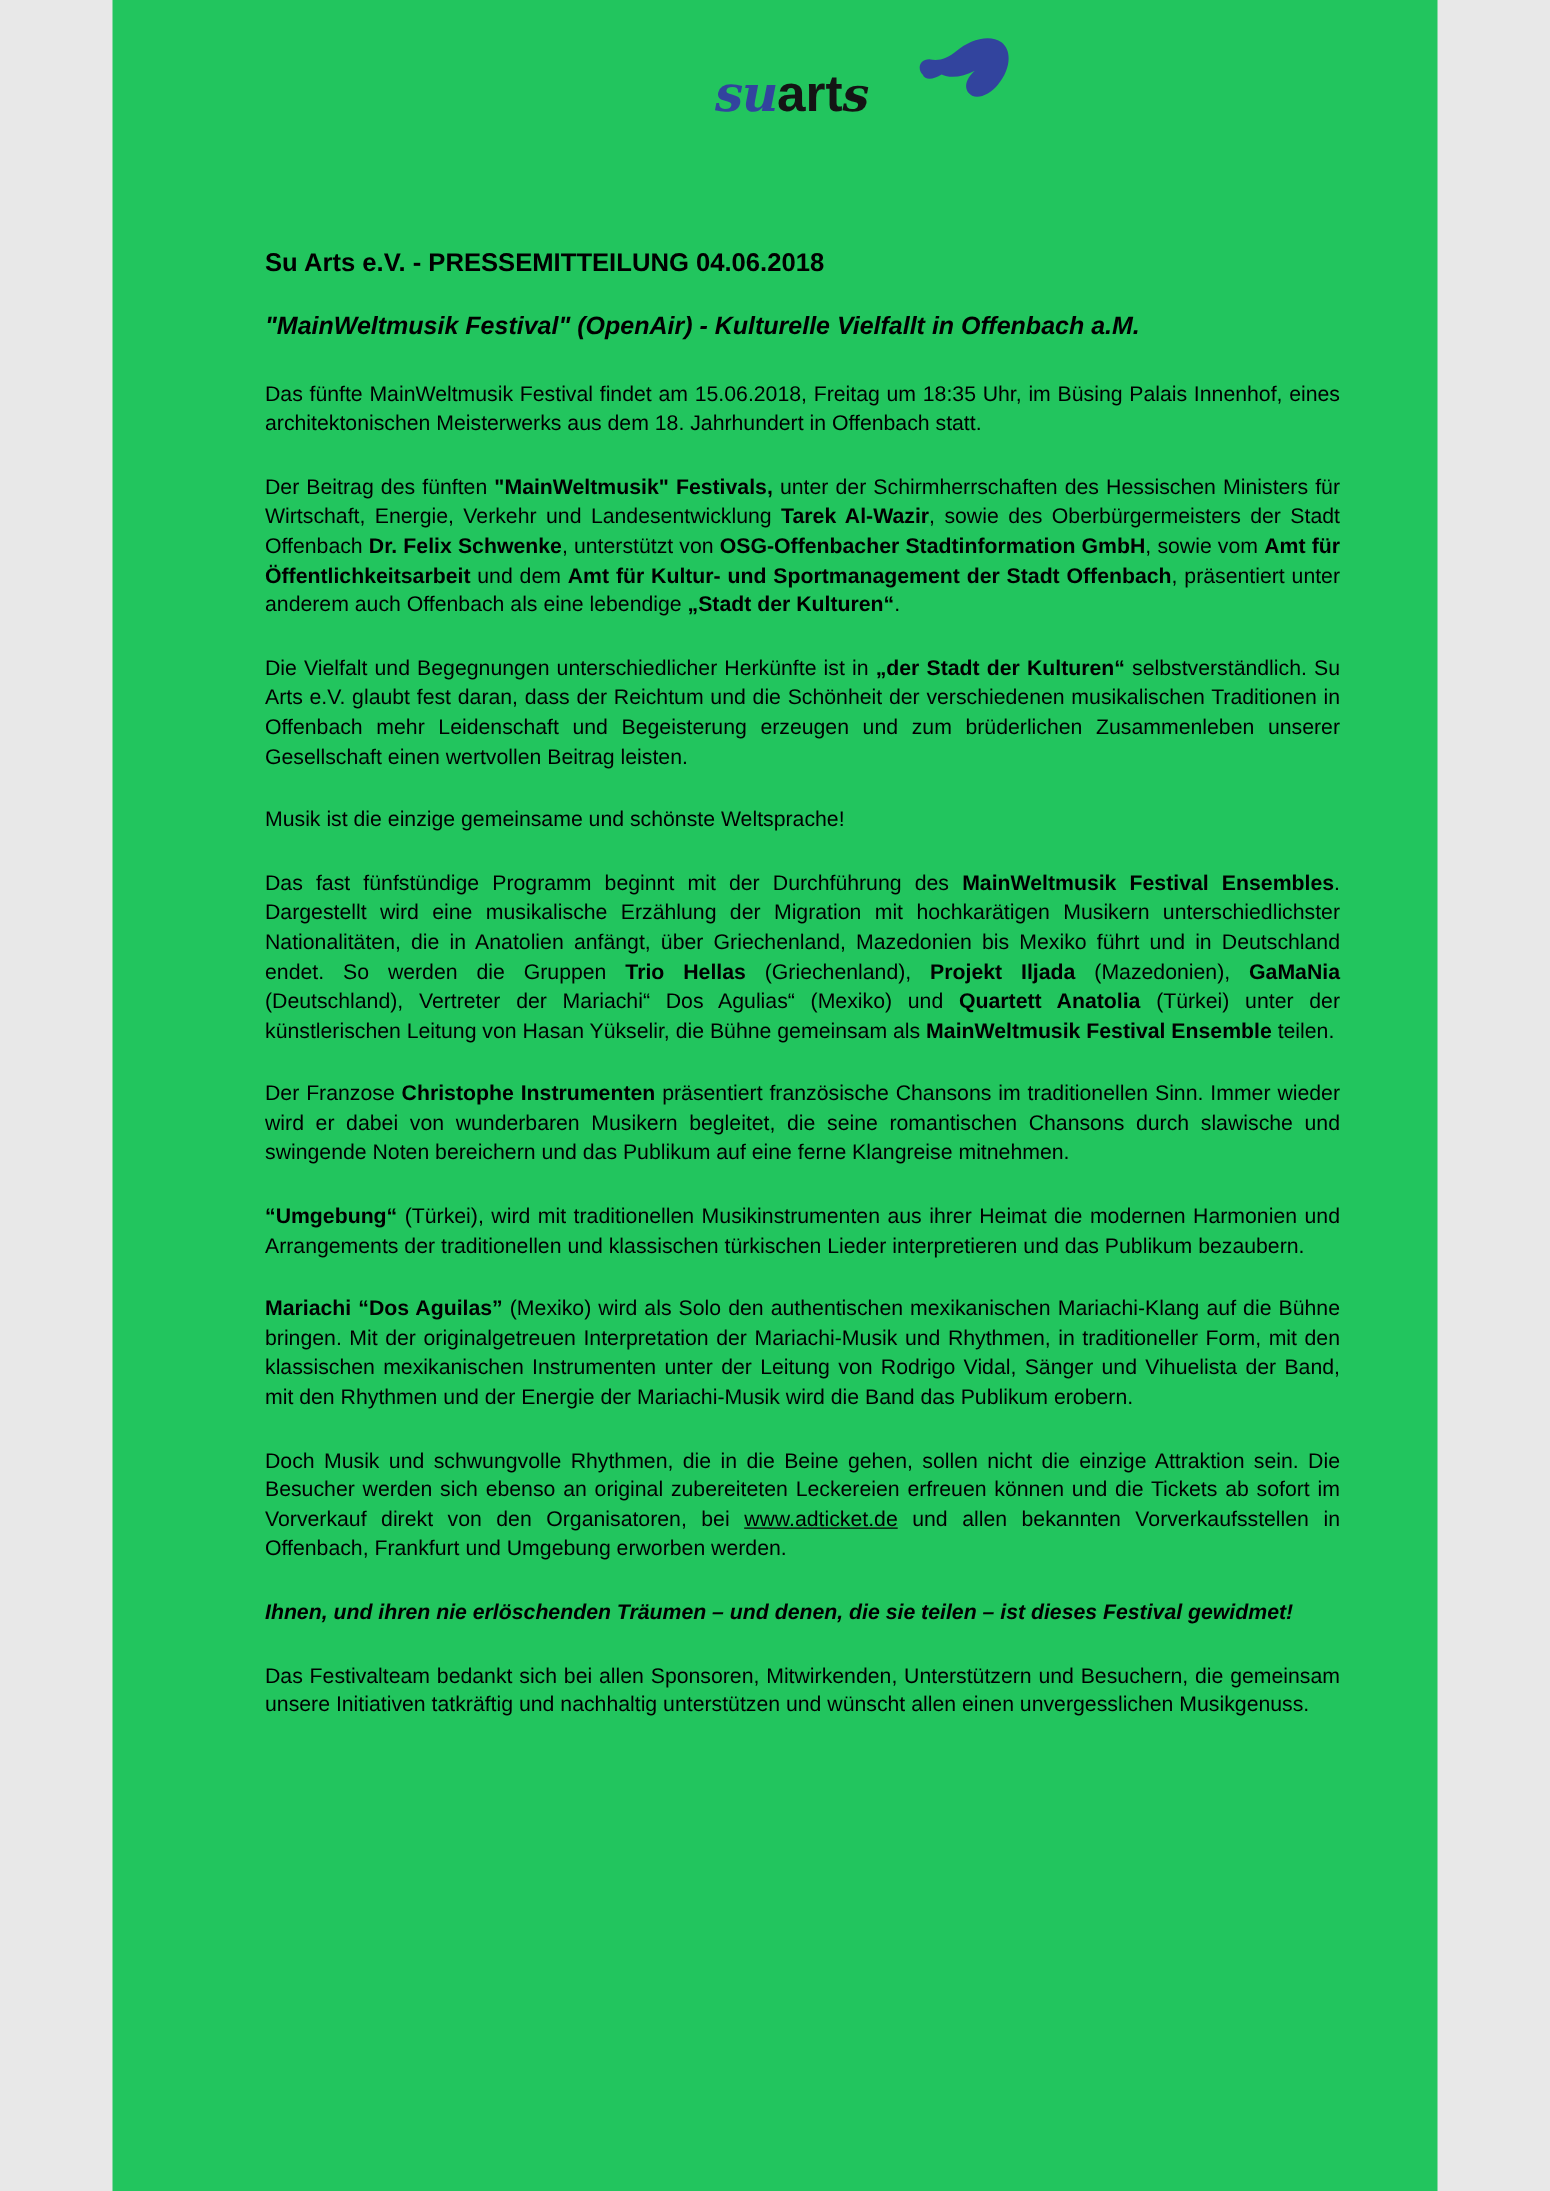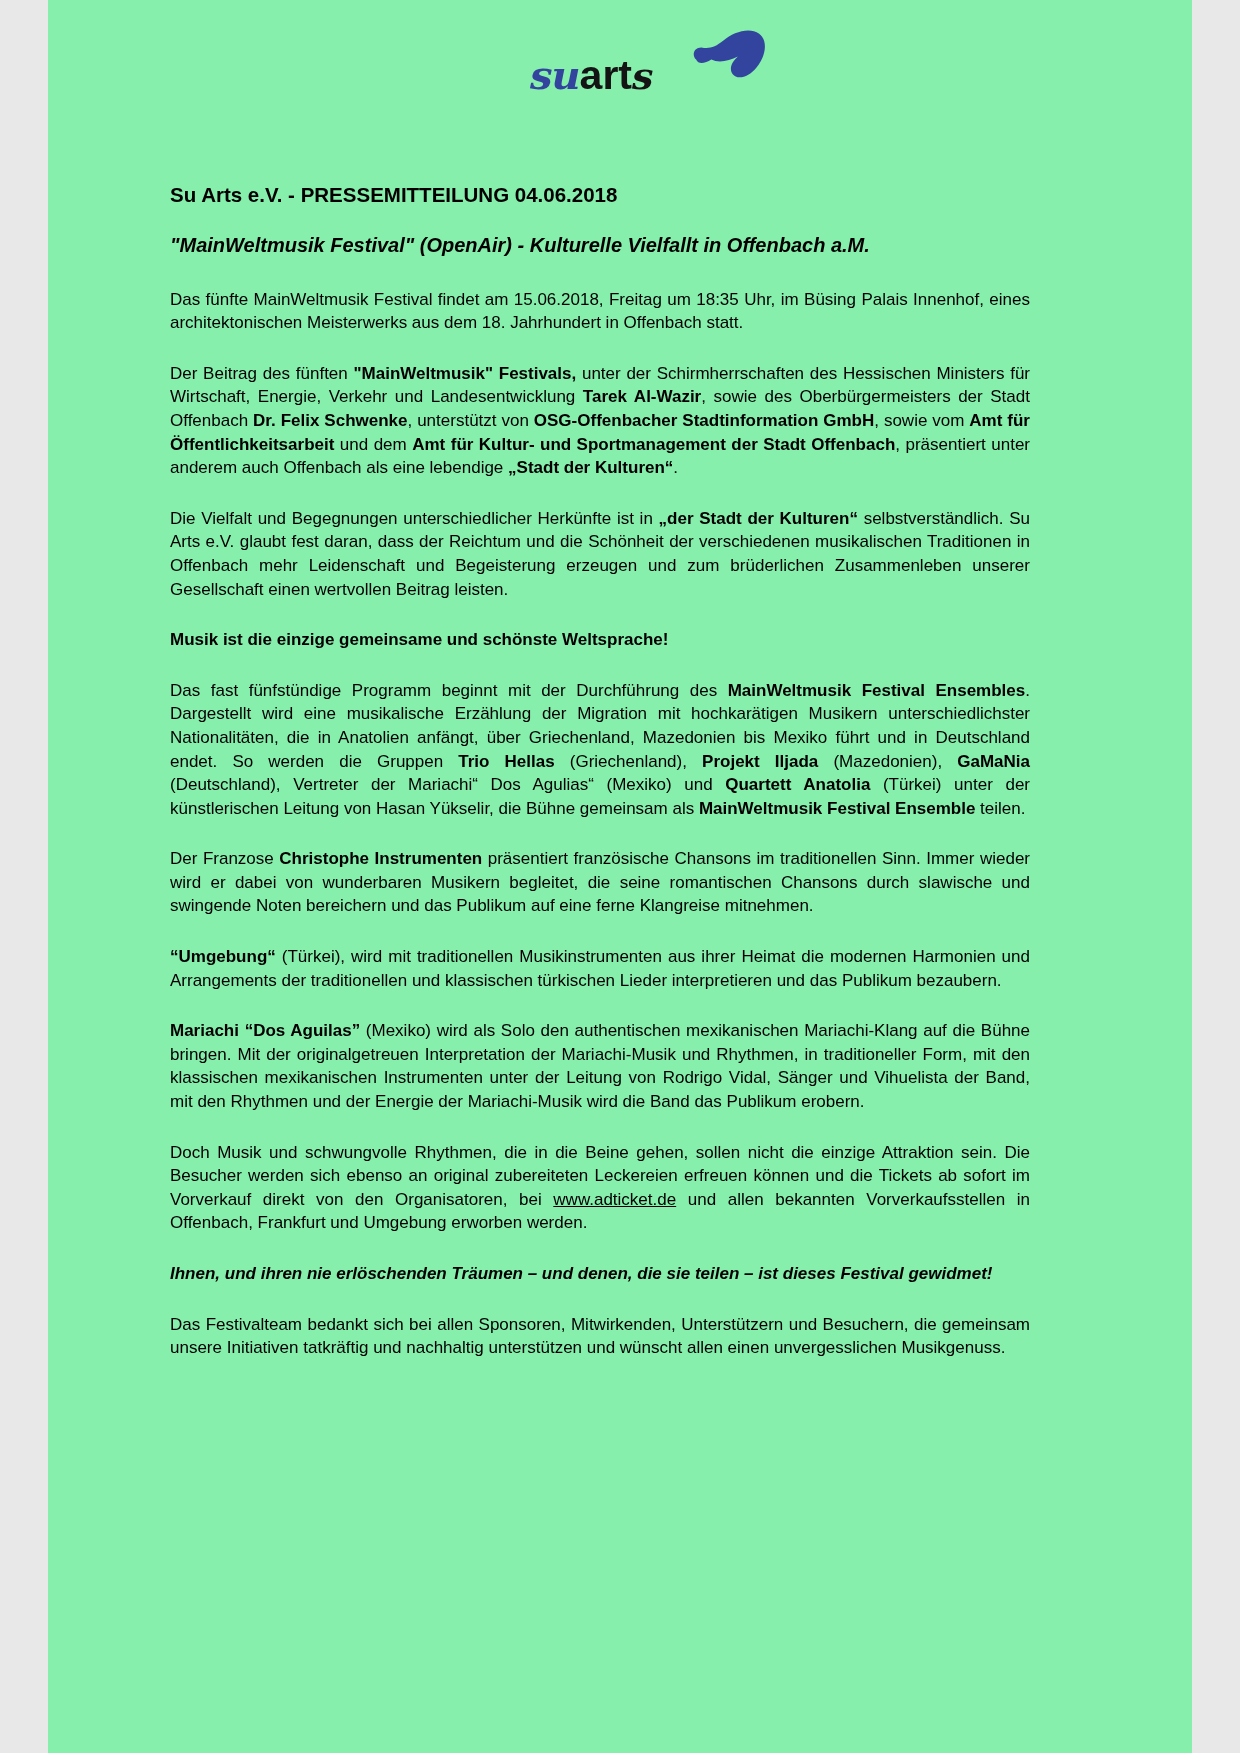--- a/index.html
+++ b/index.html
@@ -1,20 +1,20 @@
 <!DOCTYPE html>
 <html><head>
 <meta charset="utf-8">
 <style>
   html,body{margin:0;padding:0;background:#e8e8e8;}
   .page{
     position:relative;
-    width:1144px;height:1753px;
+    width:1060px;height:1753px;
     margin:0 auto;
-    background:#86efac;
+    background:#22c55e;
     font-family:"Liberation Sans", sans-serif;
     color:#000;
     overflow:hidden;
   }
   
   .logo{position:absolute;left:482px;top:28px;width:240px;height:70px;}
   .logo-text{position:absolute;left:0;bottom:2px;white-space:nowrap;line-height:1;}
   .logo-su{
     font-family:"DejaVu Serif", serif;
     font-style:italic;font-weight:bold;
@@ -28,31 +28,31 @@
     font-family:"DejaVu Serif", serif;
     font-style:italic;font-weight:bold;
     font-size:38px;
   }
   .logo-swoosh{position:absolute;left:160px;top:-4px;width:76px;height:62px;}
   
   .content{
     position:absolute;left:122px;top:183px;width:860px;
   }
   .doc-title{
-    font-size:20.5px;font-weight:bold;margin:0 0 25px 0;line-height:1.2;
+    font-size:20.5px;font-weight:bold;margin:16px 0 25px 0;line-height:1.2;
   }
   .doc-subtitle{
     font-size:20px;font-weight:bold;font-style:italic;margin:0 0 31px 0;line-height:1.2;
   }
   .content p.block{
     font-size:17px;line-height:23.6px;
     text-align:justify;
     margin:0 0 27px 0;
   }
-  .content p.block.bold{font-weight:bold;}
+  .content p.block.bold{font-weight:normal;}
   .content p.block.bold-italic{font-weight:bold;font-style:italic;}
   .b{font-weight:bold;}
   a.doclink{color:#000;text-decoration:underline;cursor:pointer;margin-top:48px;}
 </style>
 </head>
 <body>
 
 <div class="page">
 
   <div class="logo">

